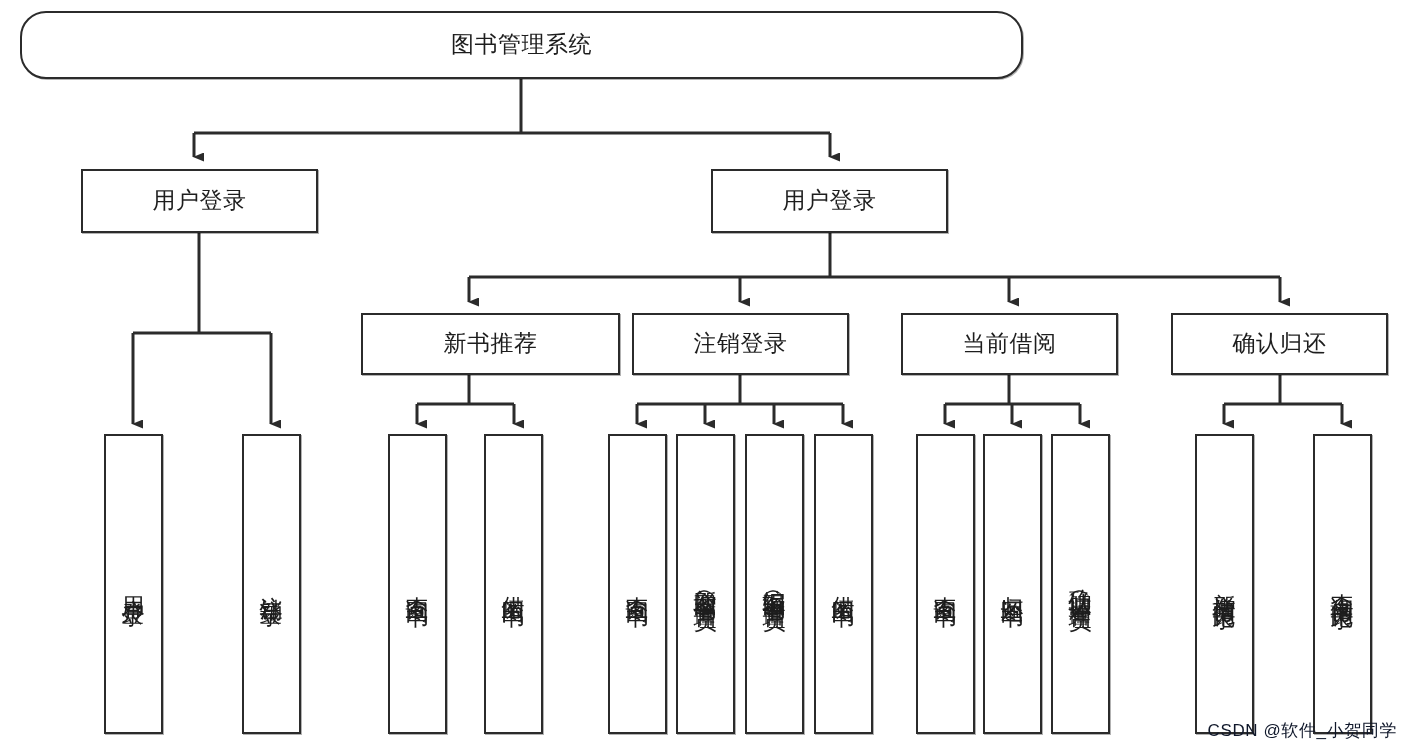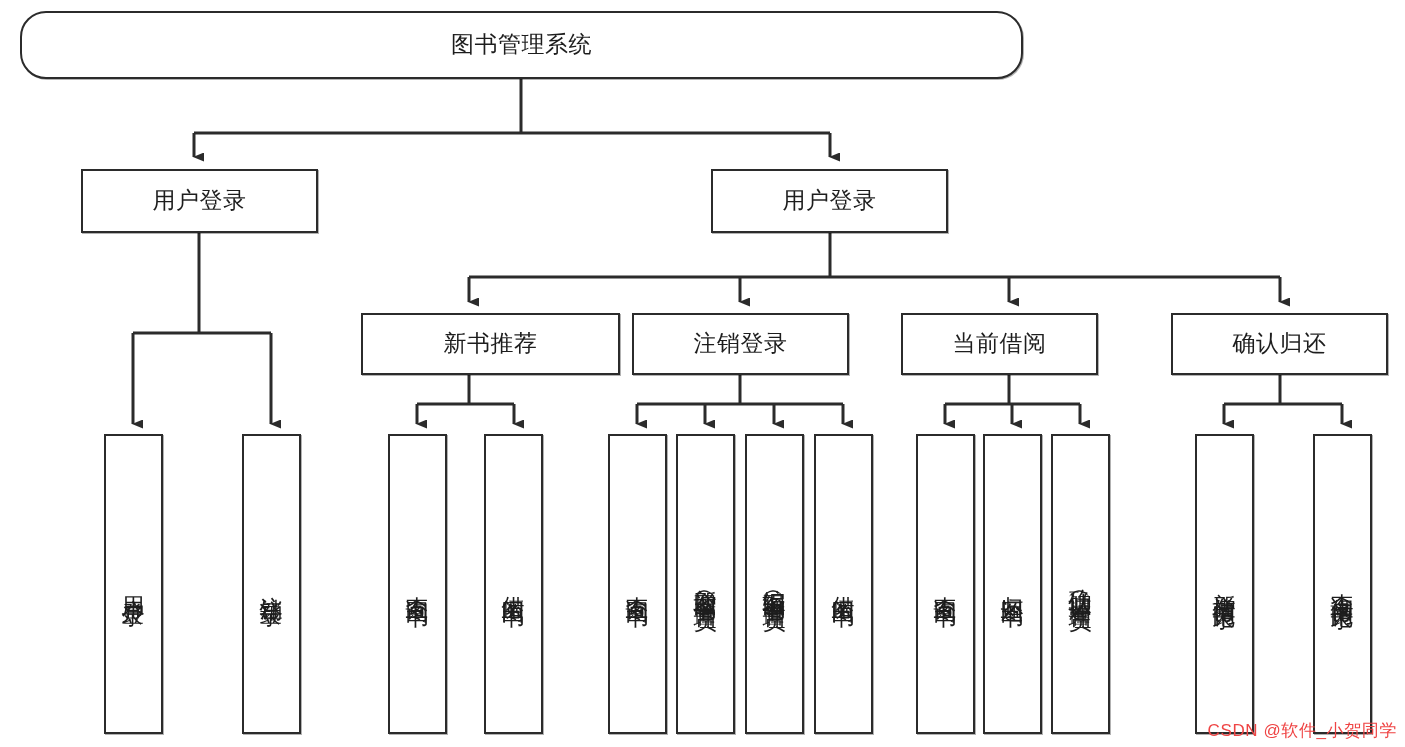--- a/index.html
+++ b/index.html
@@ -58,21 +58,21 @@
     line-height: 1.22;
     letter-spacing: 3px;
     white-space: normal;
     text-align: left;
   }
   #watermark {
     position: absolute;
     right: 8px;
     bottom: 5px;
     font-size: 17px;
-    color: #ef4444;
+    color: #0f172a;
     letter-spacing: 0.6px;
     z-index: 3;
     white-space: nowrap;
   }
 </style>
 </head>
 <body>
 
 <div id="diagram-root">
 
@@ -136,21 +136,21 @@
   <div class="node node-l1" style="left:711px; top:169px; width:237px; height:64px;">
     <span class="node-label">用户登录</span>
   </div>
 
   <div class="node node-l2" style="left:361px; top:313px; width:259px; height:62px;">
     <span class="node-label">新书推荐</span>
   </div>
   <div class="node node-l2" style="left:632px; top:313px; width:217px; height:62px;">
     <span class="node-label">注销登录</span>
   </div>
-  <div class="node node-l2" style="left:901px; top:313px; width:197px; height:62px;">
+  <div class="node node-l2" style="left:901px; top:313px; width:217px; height:62px;">
     <span class="node-label">当前借阅</span>
   </div>
   <div class="node node-l2" style="left:1171px; top:313px; width:217px; height:62px;">
     <span class="node-label">确认归还</span>
   </div>
 
   <div class="node node-leaf" style="left:104px; top:434px; width:59px; height:300px;">
     <span class="node-label">用户登录</span>
   </div>
   <div class="node node-leaf" style="left:242px; top:434px; width:59px; height:300px;">

